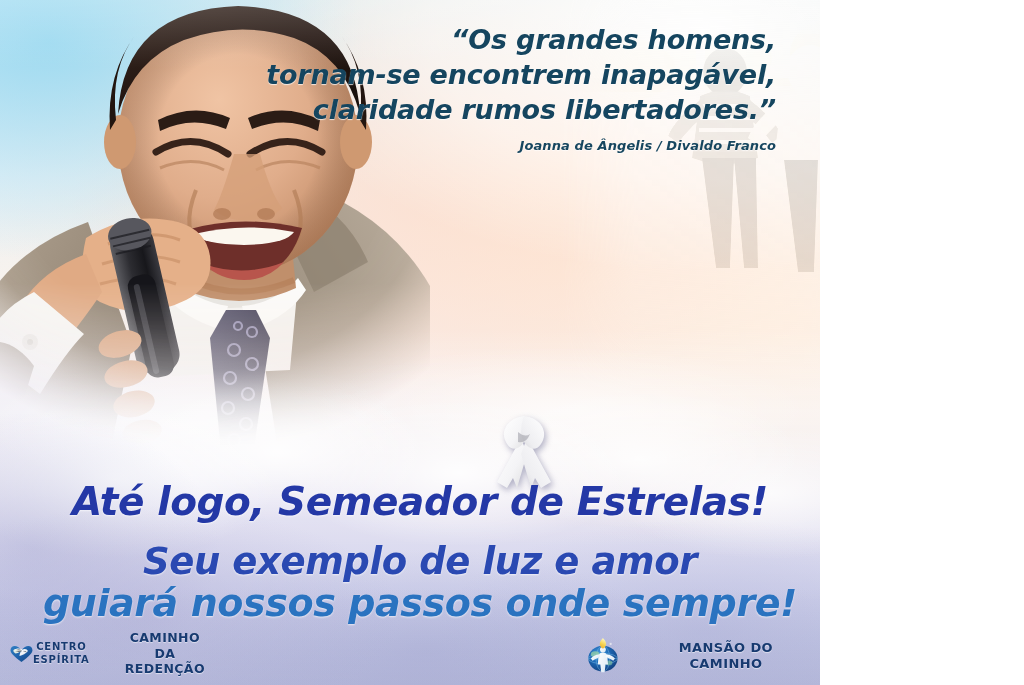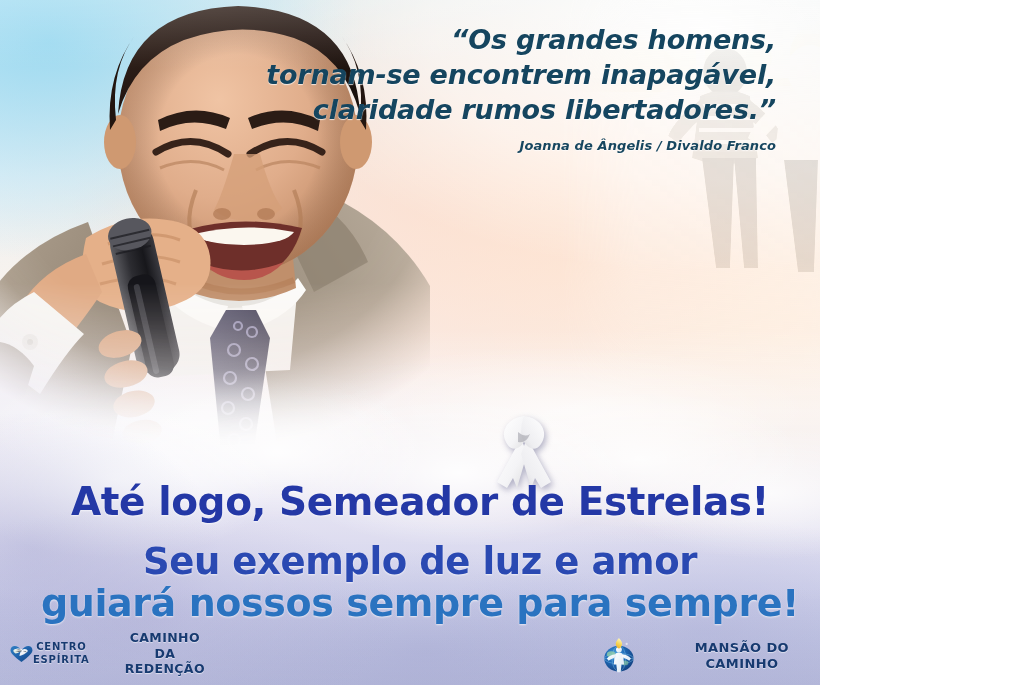--- a/index.html
+++ b/index.html
@@ -145,41 +145,42 @@
   }
 
   
   .headline{
     position:absolute;
     left:0; right:0; top:482px;
     text-align:center;
   }
   .hl{
     font-family:"DejaVu Sans", sans-serif;
+    font-style:italic;
     font-weight:bold;
     letter-spacing:-.4px;
     line-height:1.02;
     white-space:nowrap;
     text-shadow:0 1px 2px rgba(255,255,255,.65);
     padding-left:20px;
   }
   .hl-1{font-size:39px;color:#2438a6;}
   .hl-2{font-size:37px;color:#2a49b2;margin-top:21px;}
   .hl-3{font-size:38px;color:#2a73c0;margin-top:3px;}
 
   
   .logo{
     position:absolute;
     bottom:8px;
     display:flex;
     flex-direction:row;
     align-items:center;
   }
   .logo-left{left:10px;width:200px;}
-  .logo-right{right:4px;width:216px;}
+  .logo-right{right:20px;width:216px;}
 
   .logo-mark{display:block;}
 
   .logo-text{
     text-align:center;
     color:#173a70;
     font-family:"DejaVu Sans", sans-serif;
     font-weight:bold;
     letter-spacing:.4px;
     text-shadow:0 1px 1px rgba(255,255,255,.55);
@@ -431,21 +432,21 @@
     <path d="M37 8 C20 10 12 24 20 36 C26 45 34 40 38 32 C41 25 40 16 37 8 Z" fill="url(#ribA)"></path>
 
     <path d="M37 8 C54 10 62 24 54 36 C48 45 40 40 36 32 C33 25 34 16 37 8 Z" fill="url(#ribB)"></path>
 
     <path d="M31 24 q7 6 12 2 q-4 10 -12 8 z" fill="#9a9aa4" opacity=".55"></path>
   </svg>
 
   <div class="headline">
     <div class="hl hl-1">Até logo, Semeador de Estrelas!</div>
     <div class="hl hl-2">Seu exemplo de luz e amor</div>
-    <div class="hl hl-3">guiará nossos sempre para sempre!</div>
+    <div class="hl hl-3">guiará nossos passos onde sempre!</div>
   </div>
 
   <div class="logo logo-left">
     <svg class="logo-mark" width="46" height="34" viewBox="0 0 46 34" aria-hidden="true">
       <defs>
         <linearGradient id="heartG" x1="0" y1="0" x2="1" y2="1">
           <stop offset="0%" stop-color="#2f7fc4"></stop>
           <stop offset="55%" stop-color="#1d5fa8"></stop>
           <stop offset="100%" stop-color="#12457f"></stop>
         </linearGradient>

